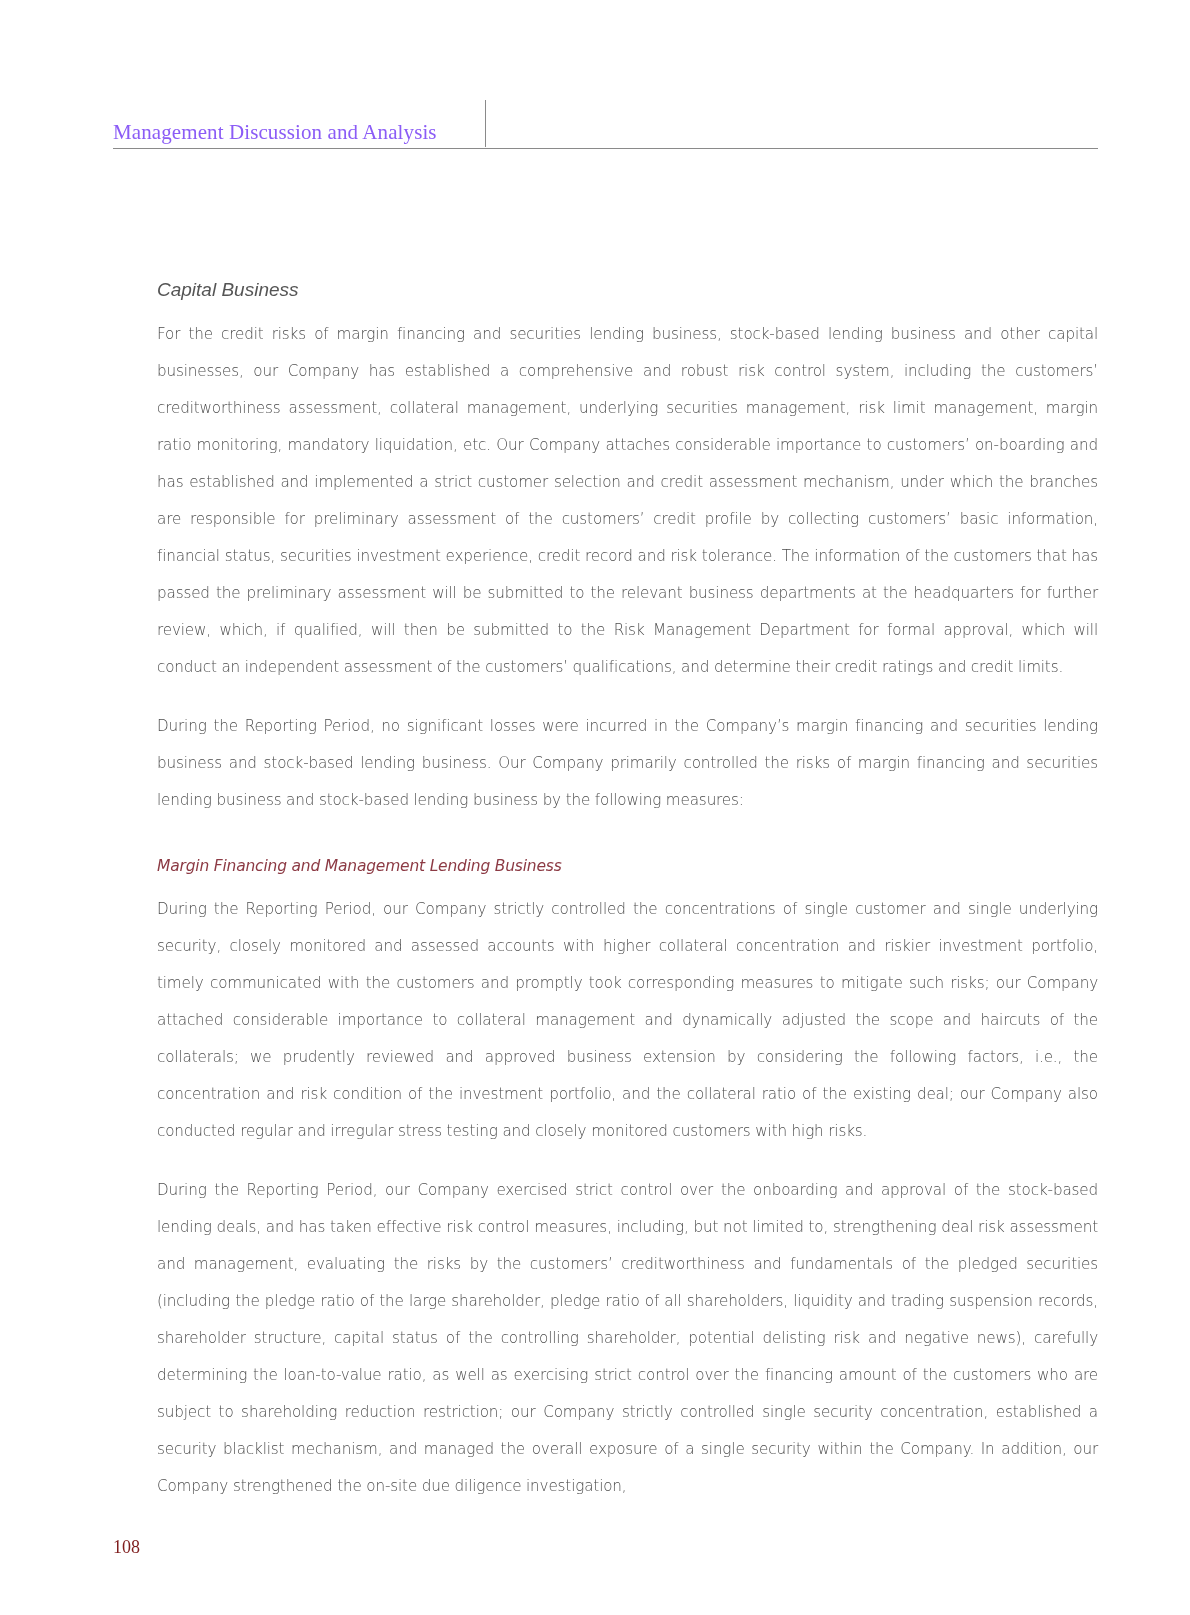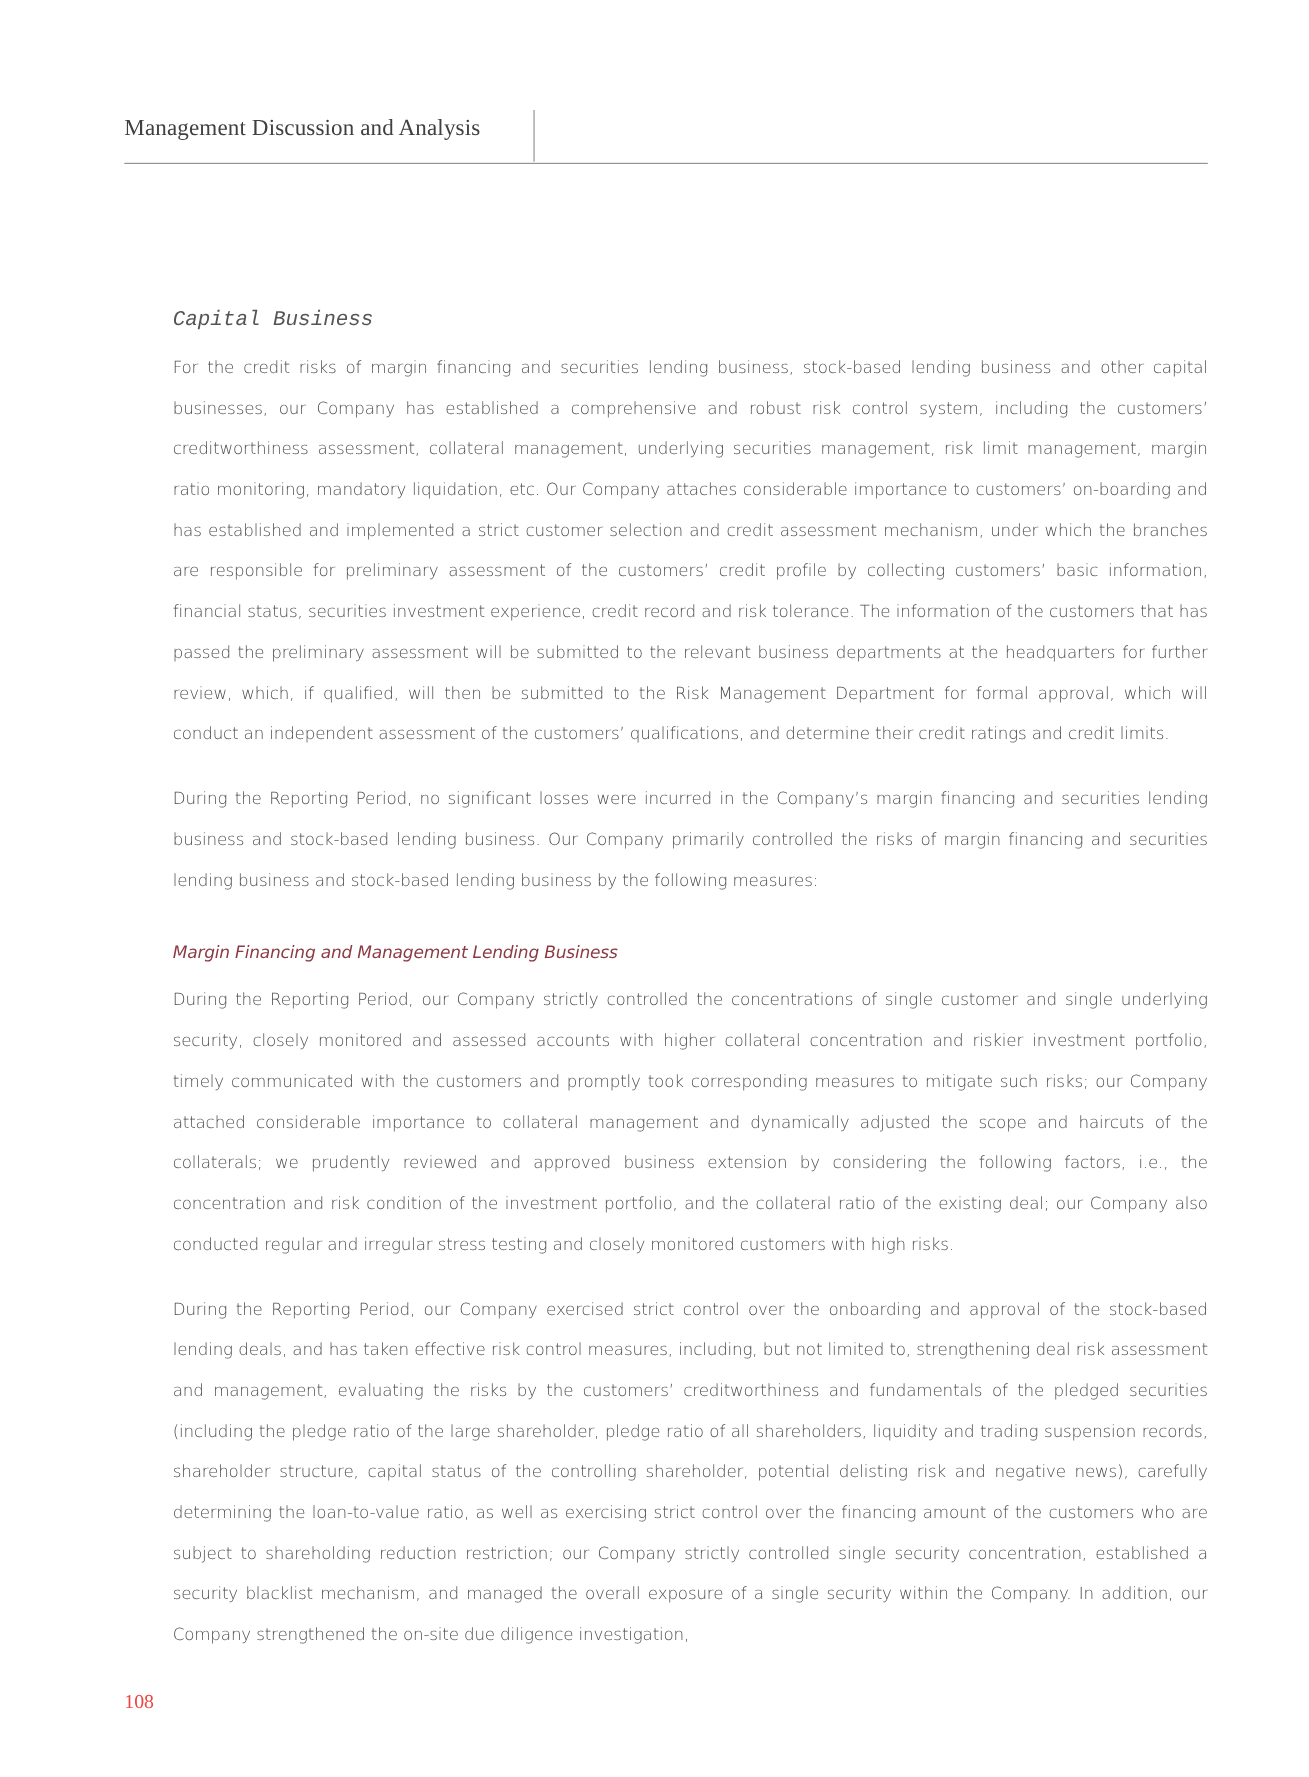--- a/index.html
+++ b/index.html
@@ -2,55 +2,55 @@
 <html><head>
 <meta charset="utf-8">
 <style>
   html, body { margin: 0; padding: 0; background: #ffffff; }
   body { width: 1190px; height: 1615px; position: relative; overflow: hidden; }
   .header {
     position: absolute; left: 113px; top: 100px; width: 985px; height: 48px;
     border-bottom: 1.5px solid #8a8a8a;
   }
   .header-title {
-    position: absolute; left: 0; top: 4px;
+    position: absolute; left: 0; top: 20px;
     font-family: "DejaVu Serif", "Liberation Serif", serif;
-    font-size: 21px; color: #404040; letter-spacing: 0.1px;
+    font-size: 21px; color: #8b5cf6; letter-spacing: 0.1px;
     font-family: "Liberation Serif", serif;
   }
   .header-divider {
     position: absolute; left: 372px; top: 0; width: 1px; height: 47px;
     background: #8a8a8a;
   }
   .content {
     position: absolute; left: 157px; top: 278px; width: 941px;
     font-family: "DejaVu Sans", sans-serif;
     color: #4a4a4a;
   }
   .section-title {
-    font-family: Liberation Mono, monospace;
+    font-family: Liberation Sans, sans-serif;
     font-style: italic; font-size: 19px; color: #555555;
     margin: 0 0 14px 0; height: 24px; line-height: 24px;
   }
   .para {
     font-family: "DejaVu Sans", sans-serif;
     font-size: 15.2px; line-height: 37px; color: #4d4d4d;
     text-align: justify; margin: 0;
     font-weight: 300; letter-spacing: -0.15px;
   }
   .para + .para { margin-top: 22px; }
   .subhead {
     font-family: "DejaVu Sans", sans-serif;
     font-style: italic; font-size: 15.5px; color: #8c3a44;
     margin: 32px 0 10px 0; line-height: 30px; letter-spacing: -0.2px;
   }
   .page-number {
     position: absolute; left: 113px; top: 1537px;
     font-family: "Liberation Serif", serif;
-    font-size: 18px; color: #ef4444;
+    font-size: 18px; color: #7f1d1d;
   }
 </style>
 </head>
 <body>
 
 <div class="header">
   <div class="header-title">Management Discussion and Analysis</div>
   <div class="header-divider"></div>
 </div>
 

